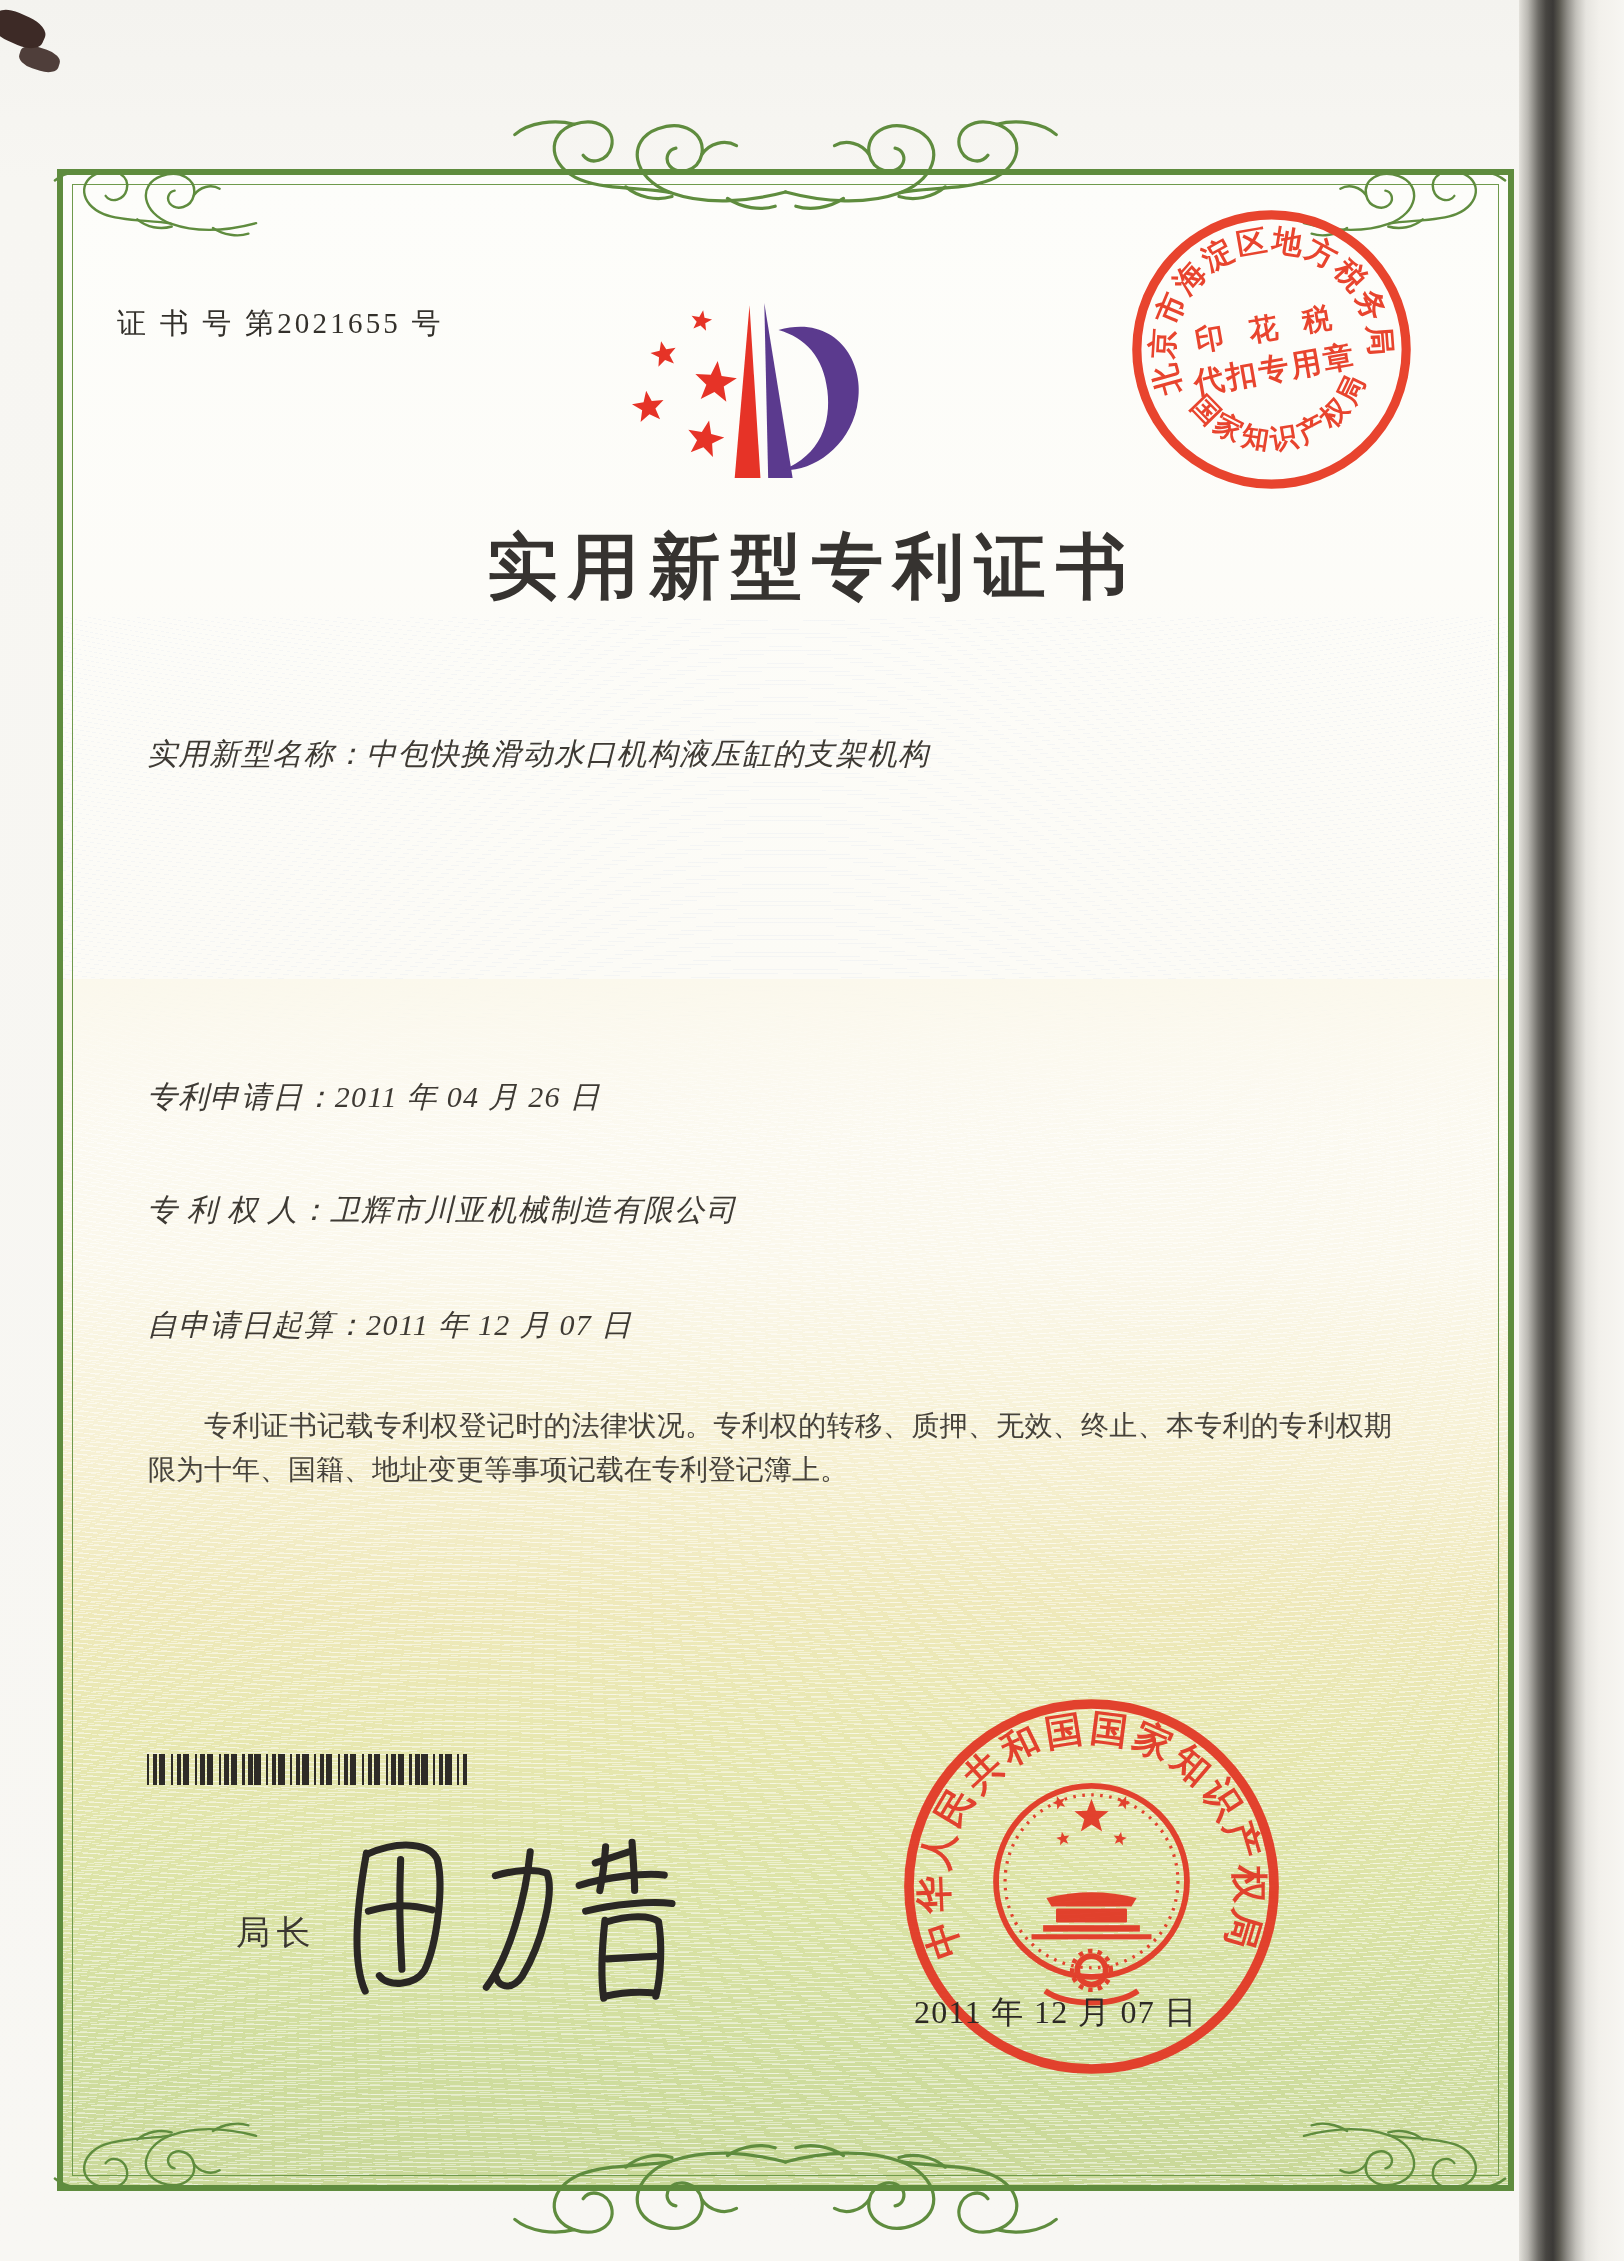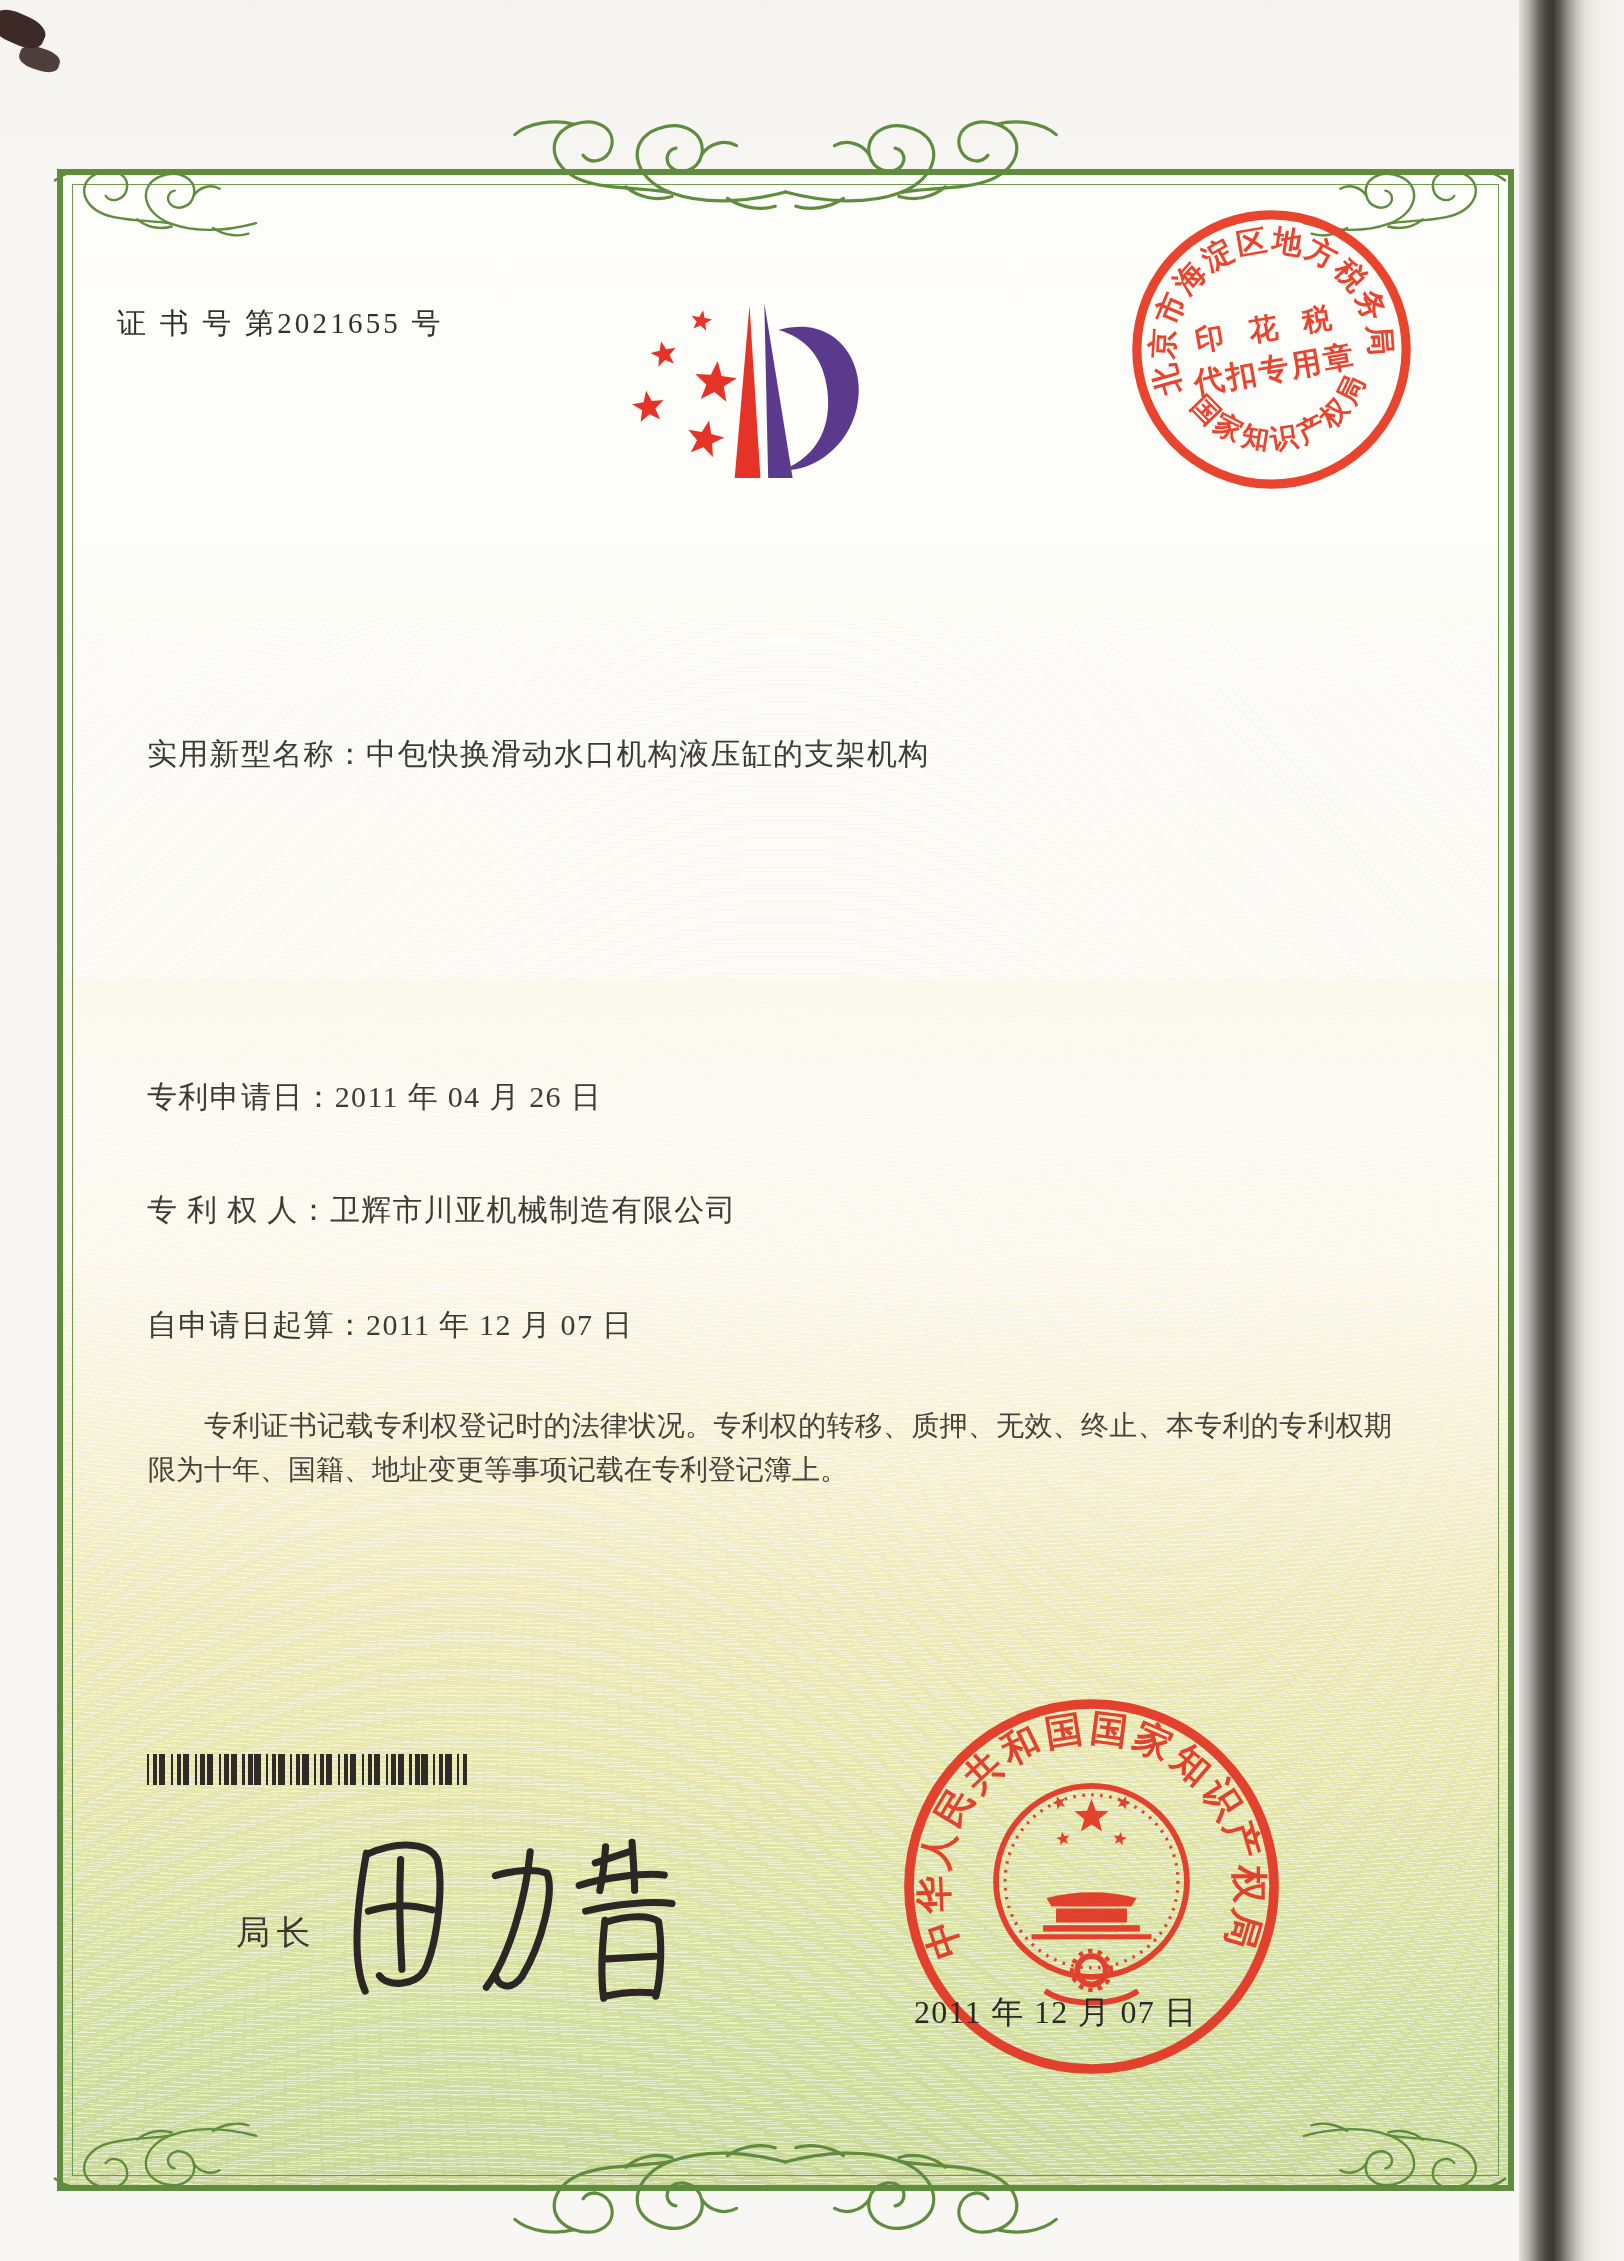--- a/index.html
+++ b/index.html
@@ -45,21 +45,21 @@
     background:repeating-radial-gradient(1934px 709px ellipse at 50% -451px,
         rgba(210,220,240,0) 0 10.3px, rgba(205,215,235,.5) 10.3px 11.6px);
   }
   
   .orn{position:absolute;z-index:2;}
   
   .abs{position:absolute;z-index:3;}
   .cert-number{left:117px;top:304px;font-size:29px;letter-spacing:3.2px;color:#33302b;}
   .title{left:0;right:0;top:520px;text-align:center;font-size:71px;font-weight:700;
          letter-spacing:10.3px;color:#363330;}
-  .field{left:147px;font-size:30px;letter-spacing:1.3px;color:#3e3a34;white-space:nowrap;}
+  .field{left:147px;font-size:30px;letter-spacing:1.3px;color:#3e3a34;white-space:nowrap;font-style:italic;}
   .f0{top:734px}.f1{top:849px}.f2{top:962px}.f3{top:1077px}.f4{top:1190px}.f5{top:1305px}
   .body-text{left:148px;top:1404px;width:1244px;font-size:28px;line-height:44px;
              color:#46423b;text-align:justify;}
   .body-text p{margin:0;text-indent:2em;}
   .barcode{left:147px;top:1754px;width:322px;height:31px;display:flex;align-items:stretch;}
   .barcode i{display:block;height:100%;}
   .director{left:236px;top:1910px;font-size:34px;letter-spacing:6.4px;color:#3b3731;}
   .sig-name-data{position:absolute;opacity:0;font-size:6.4px;}
   .seal-date{left:914px;top:1991px;font-size:32px;letter-spacing:1.3px;color:#2c2925;z-index:5;}
   .footer{left:0;right:0;top:2119px;text-align:center;font-size:24.5px;letter-spacing:5.2px;color:#4b463e;}
@@ -160,20 +160,21 @@
         </text>
         <text font-size="42" letter-spacing="6">
           <textPath href="#stampBot">国家知识产权局</textPath>
         </text>
         <text x="220" y="202" font-size="44" letter-spacing="14" text-anchor="middle">印 花 税</text>
         <text x="220" y="266" font-size="46" letter-spacing="4" text-anchor="middle">代扣专用章</text>
       </g>
     </svg>
   </div>
 
+  <div class="abs title">实用新型专利证书</div>
 
   <div class="abs field f0"><span>实用新型名称：</span><span>中包快换滑动水口机构液压缸的支架机构</span></div>
   <div class="abs field f3"><span>专利申请日：</span><span>2011 年 04 月 26 日</span></div>
   <div class="abs field f4"><span>专 利 权 人：</span><span>卫辉市川亚机械制造有限公司</span></div>
   <div class="abs field f5"><span>自申请日起算：</span><span>2011 年 12 月 07 日</span></div>
 
   <div class="abs body-text">
     <p>专利证书记载专利权登记时的法律状况。专利权的转移、质押、无效、终止、本专利的专利权期限为十年、国籍、地址变更等事项记载在专利登记簿上。</p>
   </div>
 

